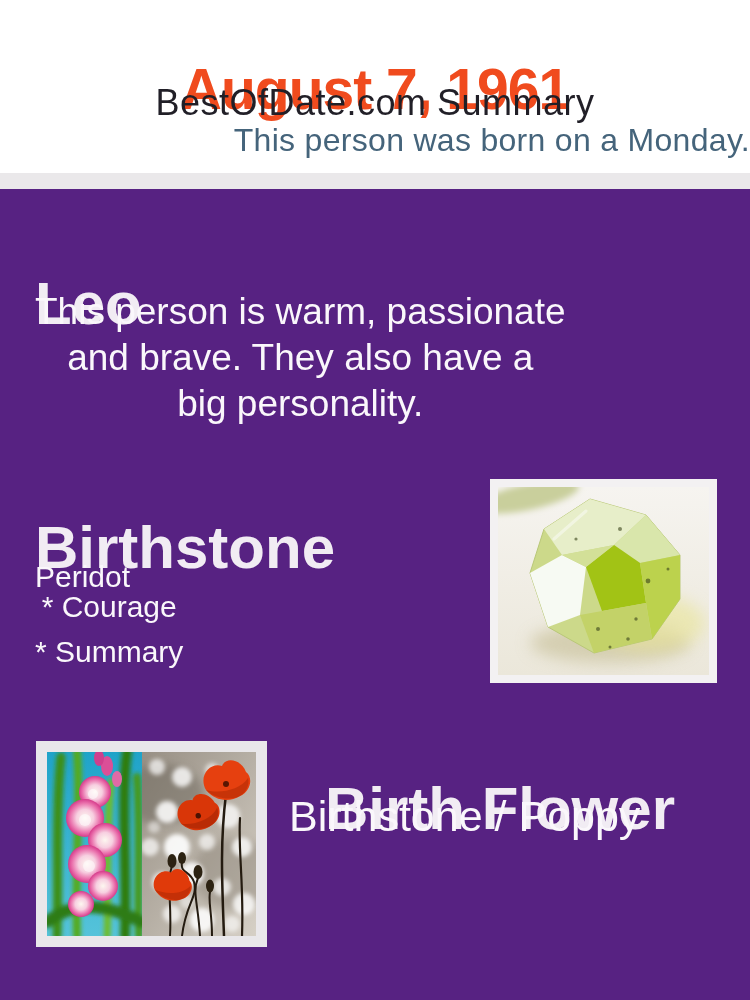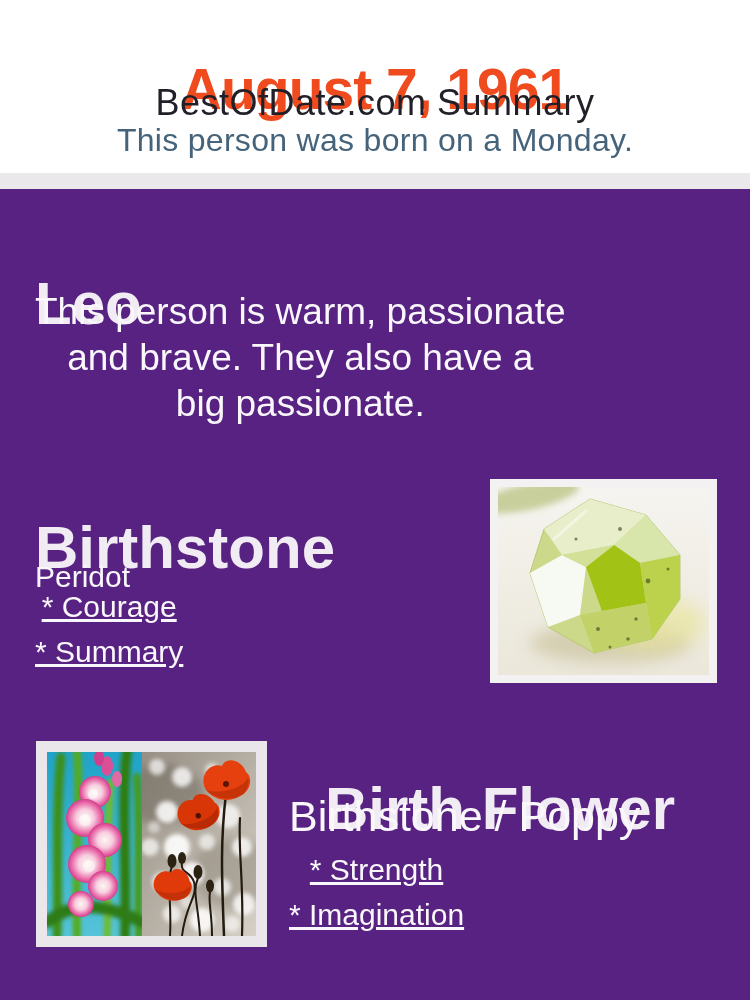--- a/index.html
+++ b/index.html
@@ -13,36 +13,36 @@
     left:0; right:0; top:23px; text-align:center;
     font-size:57px; font-weight:bold; line-height:1; letter-spacing:-1px;
     color:var(--accent-orange);
   }
   .site-summary{
     left:0; right:0; top:85px; text-align:center;
     font-size:36px; font-weight:400; line-height:1; letter-spacing:.5px;
     color:var(--title-dark);
   }
   .born-line{
-    left:0; right:0; top:124px; text-align:center;
+    left:0; right:0; top:124px; text-align:right;
     font-size:32px; font-weight:400; line-height:1; letter-spacing:.3px;
     color:var(--slate-blue);
   }
   .divider{ left:0; top:173px; width:750px; height:16px; background:var(--divider-gray); }
   
   .panel{ left:0; top:189px; width:750px; height:811px; background:var(--panel-purple);text-align:center; }
   .panel .h1{
     font-size:60px; font-weight:bold; line-height:1.05; color:var(--heading-white);
   }
   .sign-heading{ left:35px; top:33px; }
   .sign-desc{ left:35px; top:100px; font-size:37px; line-height:46px; color:var(--body-white); }
   .bs-heading{ left:35px; top:277px; }
   .bs-name{ left:35px; top:344px; font-size:30px; line-height:1.1; color:var(--body-white);margin-top:27px; }
   .bs-traits{ left:35px; top:395px; }
-  .trait{ font-size:30px; line-height:45px; color:var(--body-white);text-decoration:underline; }
+  .trait{ font-size:30px; line-height:45px; color:var(--body-white); }
   .bf-heading{ left:289px; top:538px;margin-left:36px; }
   .bf-name{ left:289px; top:604px; font-size:43px; line-height:1.1; color:var(--body-white); }
   .bf-traits{ left:289px; top:658px; }
   
   figure{ margin:0; }
   .gem-photo{
     left:490px; top:290px; width:211px; height:188px;
     background:#f3f1f2; padding:8px;
   }
   .flower-photo{
@@ -66,21 +66,21 @@
 
   <div class="abs divider"></div>
 
   <main class="abs panel">
 
     <h2 class="abs h1 sign-heading">Leo</h2>
 
     <div class="abs sign-desc">
       <div>This person is warm, passionate</div>
       <div>and brave. They also have a</div>
-      <div>big passionate.</div>
+      <div>big personality.</div>
     </div>
 
     <h2 class="abs h1 bs-heading">Birthstone</h2>
     <div class="abs bs-name">Peridot</div>
     <div class="abs bs-traits">
       <div class="trait">* Courage</div>
       <div class="trait">* Summary</div>
     </div>
 
     <figure class="abs gem-photo">
@@ -237,19 +237,15 @@
               <path d="M-20,8 C-28,-6 -16,-20 -4,-16 C0,-26 16,-22 20,-10 C28,-4 24,10 14,14 C4,20 -10,20 -20,8 Z" fill="#e03a0a"></path>
               <path d="M-20,8 C-10,18 8,18 14,14 C20,11 24,2 22,-4 C14,8 -6,12 -20,8 Z" fill="#b02a05" opacity=".6"></path>
             </g>
           </g>
         </g>
       </svg>
     </figure>
 
     <h2 class="abs h1 bf-heading">Birth Flower</h2>
     <div class="abs bf-name">Birthstone / Poppy</div>
-    <div class="abs bf-traits">
-      <div class="trait">* Strength</div>
-      <div class="trait">* Imagination</div>
-    </div>
 
   </main>
 </div>
 
 </body></html>

